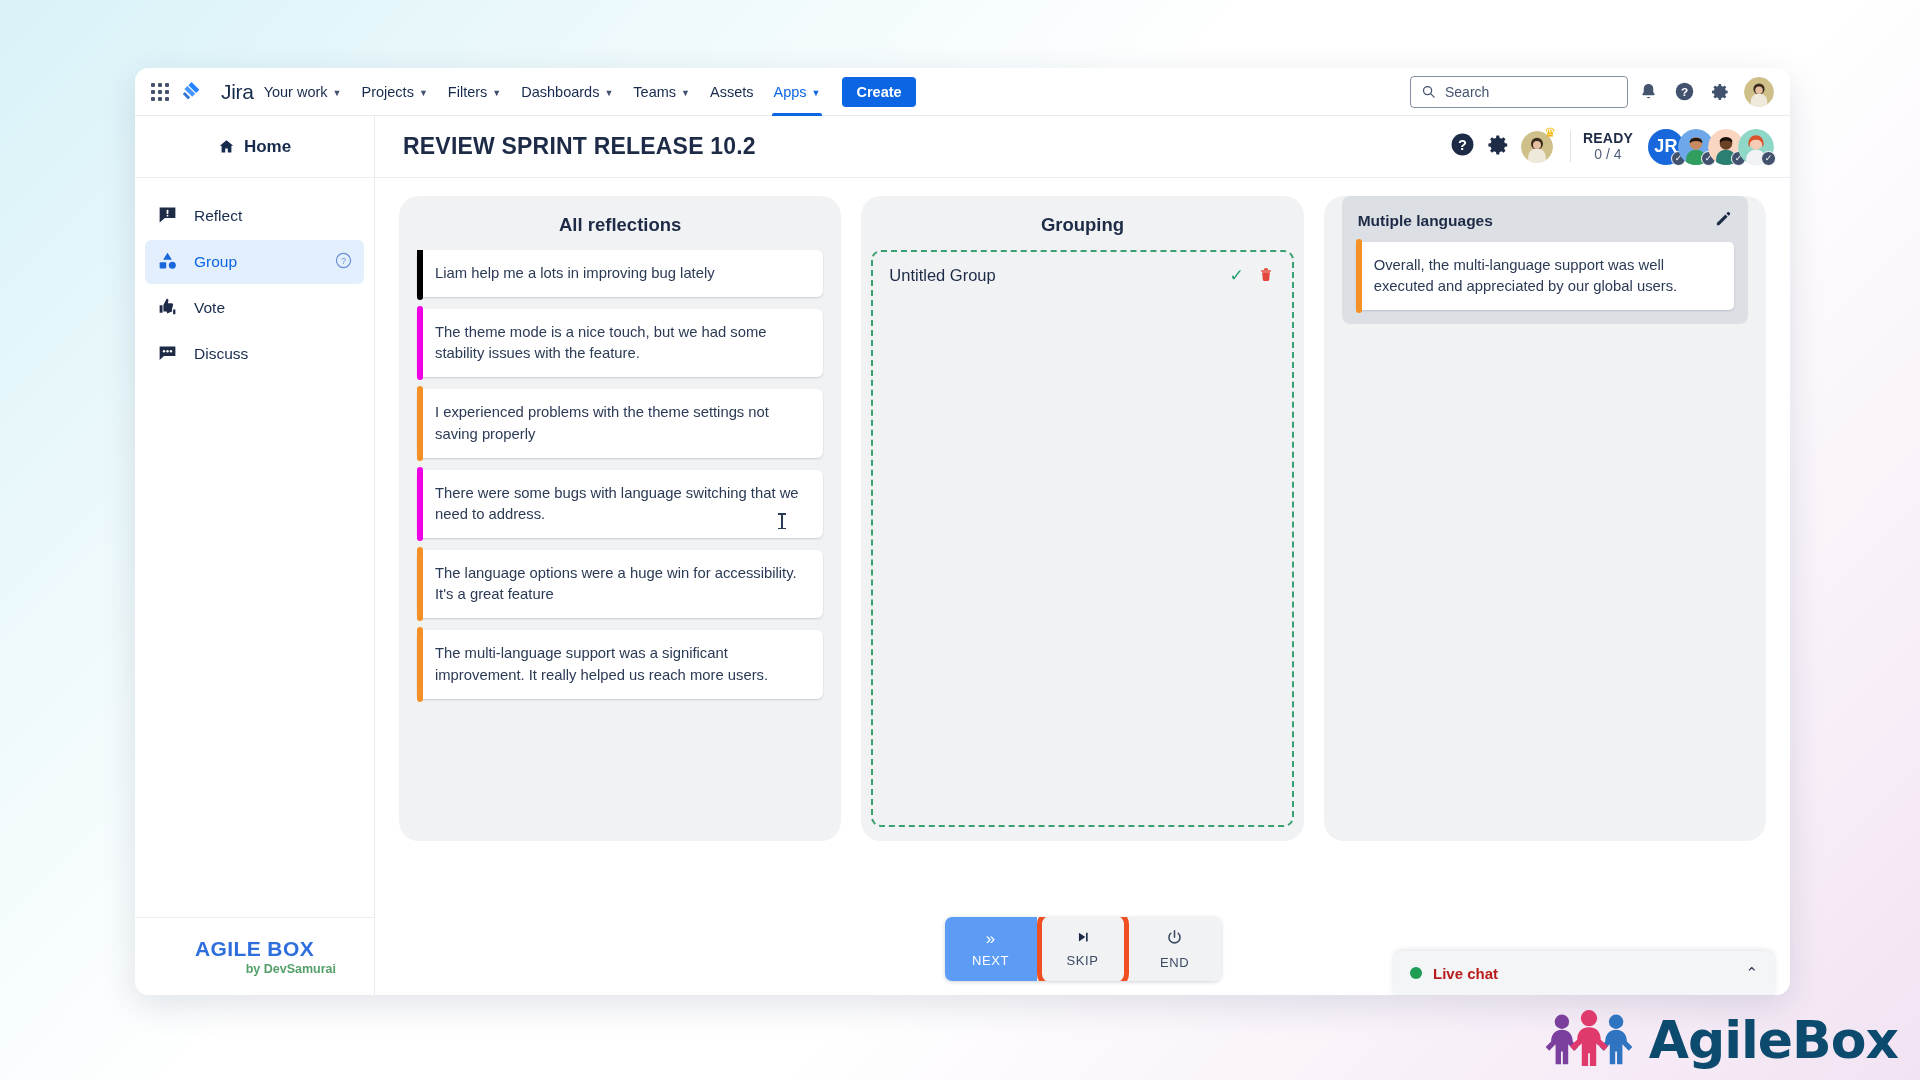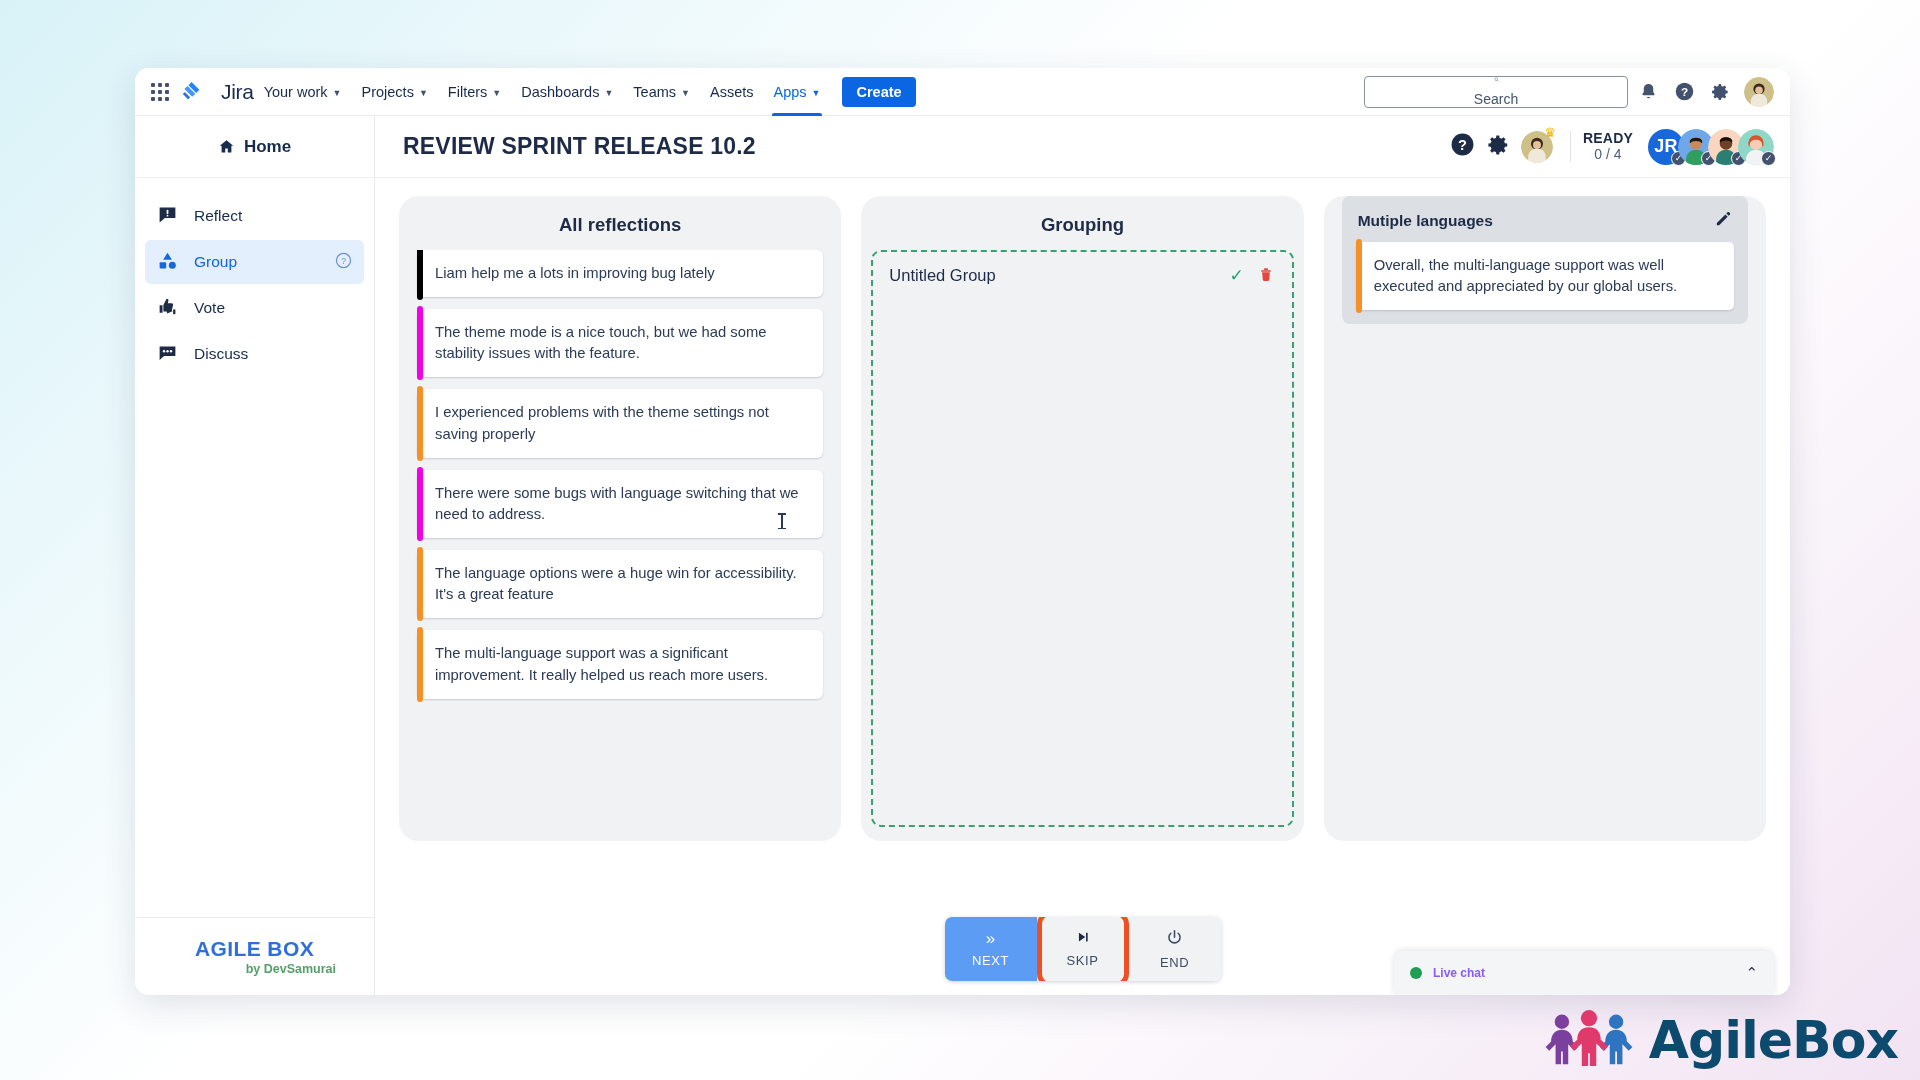--- a/index.html
+++ b/index.html
@@ -88,27 +88,26 @@
     border-radius: 4px;
     margin-left: 12px;
     cursor: pointer;
     border: none;
     font-family: inherit;
   }
 
   .nav-right { margin-left: auto; display: flex; align-items: center; gap: 4px; }
   .search-box {
     display: flex; align-items: center; gap: 9px;
-    width: 264px; height: 32px;
+    width: 218px; height: 32px;
     border: 1px solid #8590a2;
     border-radius: 4px;
     padding: 0 10px;
     cursor: text;
     background: #fff;
-    flex-direction: column;
   }
   .search-box .sb-text { font-size: 14px; color: #44546f; }
 
   .nav-icon-btn {
     width: 32px; height: 32px;
     display: flex; align-items: center; justify-content: center;
     border-radius: 50%;
     cursor: pointer;
   }
   .avatar {
@@ -374,21 +373,21 @@
     width: 380px; height: 44px;
     background: #f4f5f7;
     border-radius: 9px 9px 0 0;
     box-shadow: 0 -1px 6px rgba(9,30,66,.13);
     display: flex; align-items: center;
     padding: 0 16px;
     gap: 11px;
     cursor: pointer;
   }
   .lc-dot { width: 12px; height: 12px; border-radius: 50%; background: #1f9d55; }
-  .lc-label { font-size: 12px; font-weight: 600; color: #8b5cf6; }
+  .lc-label { font-size: 15px; font-weight: 600; color: #b91c1c; }
   .lc-chev { margin-left: auto; color: #1d2b47; font-size: 15px; }
 
   
   #watermark {
     position: absolute;
     right: 22px; bottom: 10px;
     display: flex; align-items: center; gap: 14px;
   }
   .wm-text {
     font-size: 52px; font-weight: 700; color: #0c4a6e;

